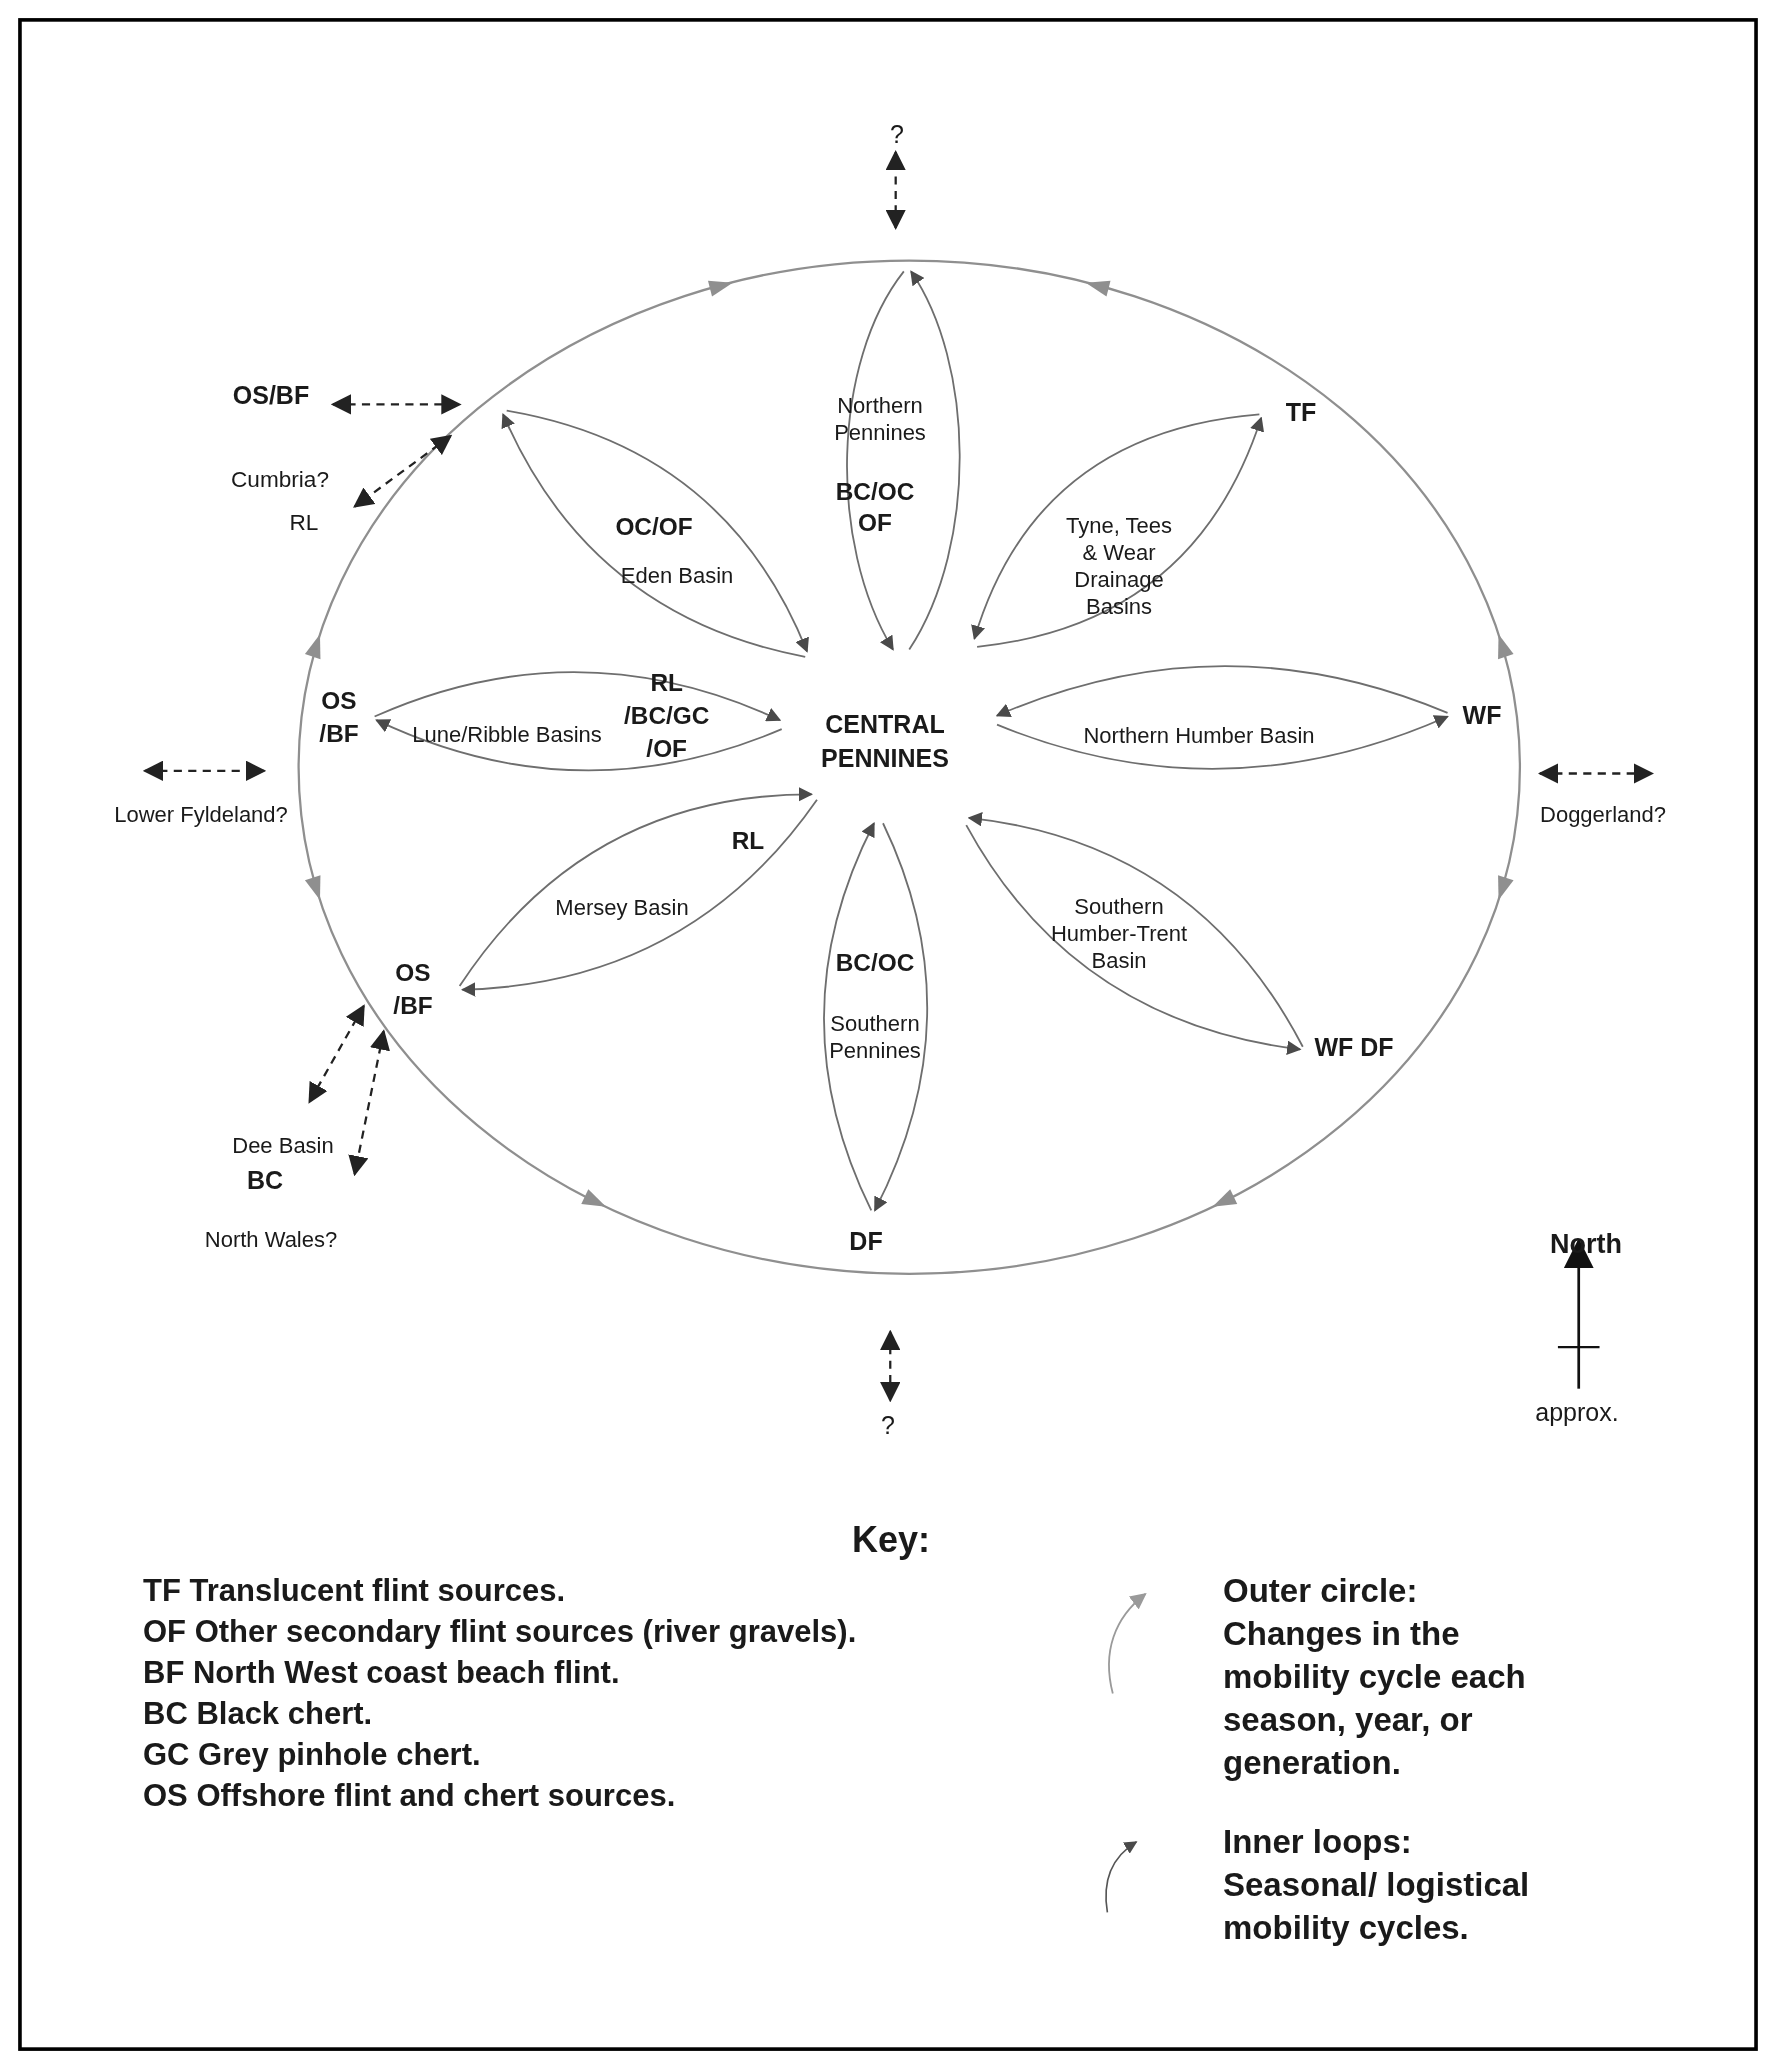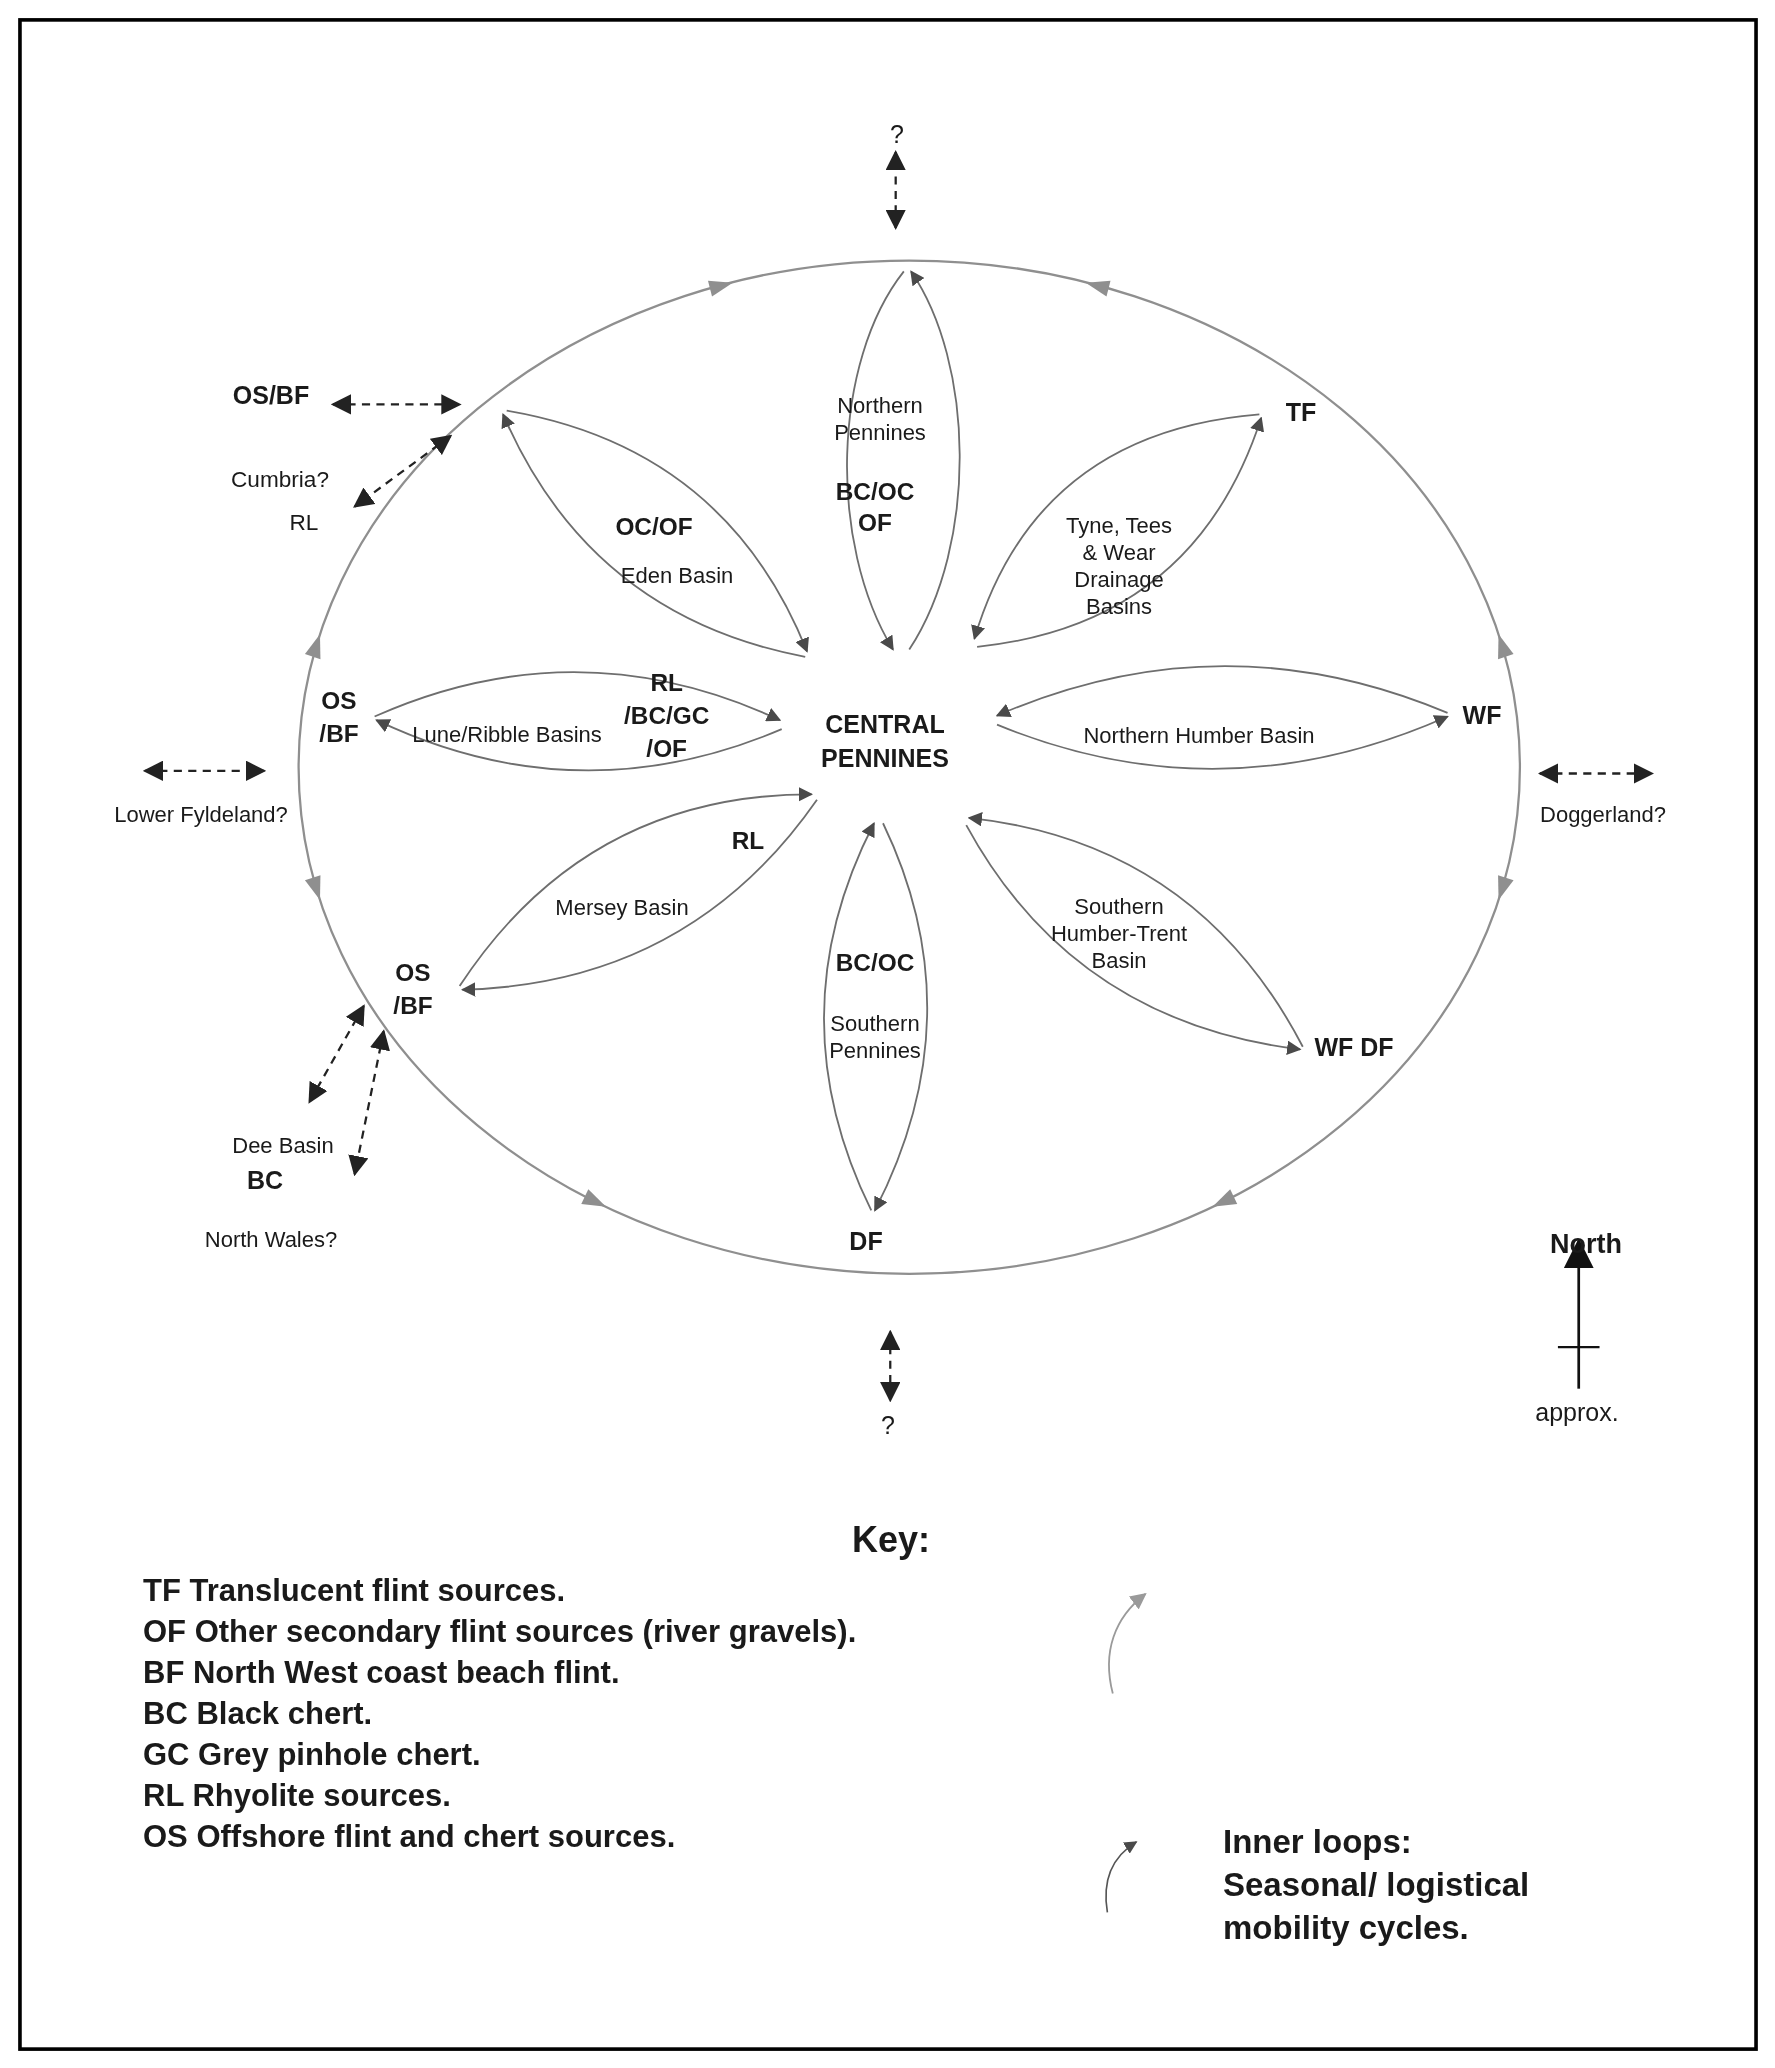--- a/index.html
+++ b/index.html
@@ -159,22 +159,26 @@
   <div class="lbl s28" style="left:1577px;top:1412px">approx.</div>
 
   <div class="lbl b s40" style="left:891px;top:1540px">Key:</div>
 
   <div class="key-list" style="left:143px;top:1570px">
     <div class="key-item">TF Translucent flint sources.</div>
     <div class="key-item">OF Other secondary flint sources (river gravels).</div>
     <div class="key-item">BF North West coast beach flint.</div>
     <div class="key-item">BC Black chert.</div>
     <div class="key-item">GC Grey pinhole chert.</div>
-    <div class="key-item">RL Rhyolite sources.</div>
     <div class="key-item">OS Offshore flint and chert sources.</div>
   </div>
 
+  <div class="key-block" style="left:1223px;top:1569px">Outer circle:
+Changes in the
+mobility cycle each
+season, year, or
+generation.</div>
   <div class="key-block" style="left:1223px;top:1820px">Inner loops:
 Seasonal/ logistical
 mobility cycles.</div>
 
 </div>
 
 
 </body></html>

